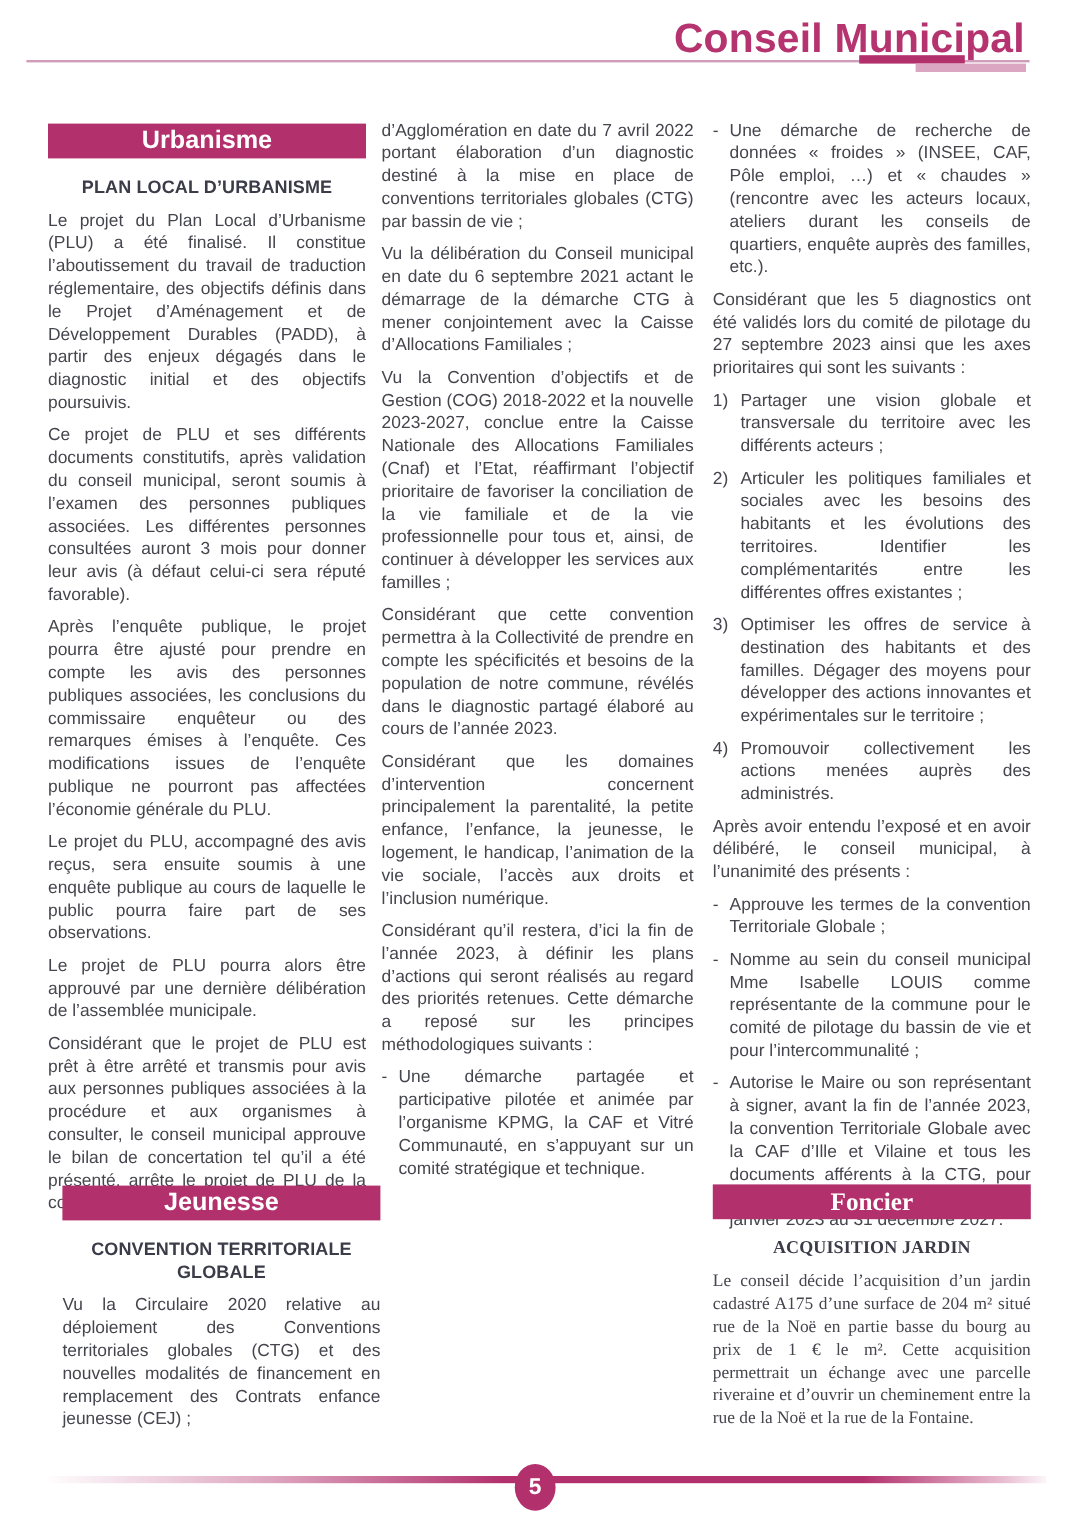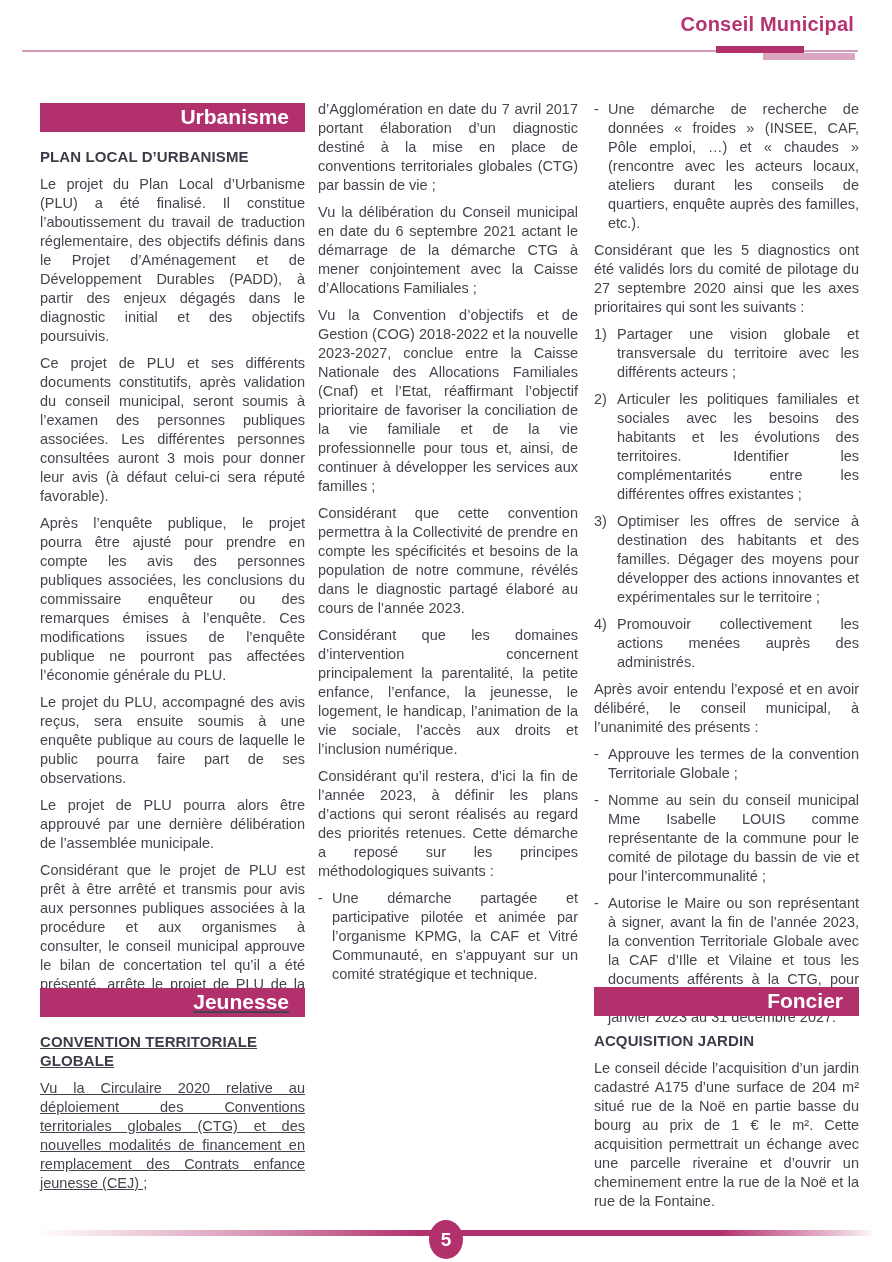--- a/index.html
+++ b/index.html
@@ -3,40 +3,40 @@
 <meta charset="utf-8">
 <style>
   html,body { margin:0; padding:0; background:#ffffff; }
   .page {
     position:relative; width:892px; height:1262px; background:#ffffff;
     font-family:"Liberation Sans", sans-serif; color:#45454e; overflow:hidden;
   }
   
   .header-title {
     position:absolute; top:13px; right:38px;
-    font-size:20px; font-weight:700; color:#b5336f; letter-spacing:.2px;
+    font-size:34px; font-weight:700; color:#b5336f; letter-spacing:.2px;
   }
   .header-rule { position:absolute; top:50px; left:22px; width:836px; height:2px; background:#cf9db9; }
   .bar-dark  { position:absolute; top:46px; left:716px; width:88px; height:7px; background:#b2306c; }
   .bar-light { position:absolute; top:53px; left:763px; width:92px; height:7px; background:#dba6c2; }
   
   .col { position:absolute; font-size:14.5px; line-height:19px; }
   .col-left-a  { left:40px;  top:103px; width:265px; }
-  .col-left-b  { left:40px;  top:988px; width:265px;text-decoration:underline; }
+  .col-left-b  { left:52px;  top:988px; width:265px; }
   .col-mid     { left:318px; top:100px; width:260px; }
   .col-right-a { left:594px; top:100px; width:265px; }
-  .col-right-b { left:594px; top:987px; width:265px; }
+  .col-right-b { left:594px; top:987px; width:265px;font-family:Liberation Serif, serif; }
   .banner {
-    background:#b2306c; color:#ffffff; text-align:right;
+    background:#b2306c; color:#ffffff; text-align:center;
     font-size:21px; font-weight:700; line-height:24px; padding:2px 16px 3px;
     margin:0 0 15px;
   }
   .article-heading {
     font-size:15px; font-weight:700; color:#3c3c49; line-height:19px;
-    margin:0 0 9px; letter-spacing:.1px;
+    margin:0 0 9px; letter-spacing:.1px;text-align:center;
   }
   .para { text-align:justify; margin:0 0 8px; }
   .li   { display:flex; margin:0 0 8px; }
   .li .marker { flex:0 0 14px; }
   .li .num    { flex:0 0 23px; }
   .li .txt    { flex:1; text-align:justify; }
   
   .footer-rule {
     position:absolute; left:20px; right:20px; top:1230px; height:6px;
     background:linear-gradient(90deg,
@@ -71,38 +71,38 @@
     <p class="para">Considérant que le projet de PLU est prêt à être arrêté et transmis pour avis aux personnes publiques associées à la procédure et aux organismes à consulter, le conseil municipal approuve le bilan de concertation tel qu’il a été présenté, arrête le projet de PLU de la commune de Vergéal.</p>
   </div>
 
   <div class="col col-left-b">
     <div class="banner">Jeunesse</div>
     <div class="article-heading">CONVENTION TERRITORIALE GLOBALE</div>
     <p class="para">Vu la Circulaire 2020 relative au déploiement des Conventions territoriales globales (CTG) et des nouvelles modalités de financement en remplacement des Contrats enfance jeunesse (CEJ) ;</p>
   </div>
 
   <div class="col col-mid">
-    <p class="para">d’Agglomération en date du 7 avril 2017 portant élaboration d’un diagnostic destiné à la mise en place de conventions territoriales globales (CTG) par bassin de vie ;</p>
+    <p class="para">d’Agglomération en date du 7 avril 2022 portant élaboration d’un diagnostic destiné à la mise en place de conventions territoriales globales (CTG) par bassin de vie ;</p>
     <p class="para">Vu la délibération du Conseil municipal en date du 6 septembre 2021 actant le démarrage de la démarche CTG à mener conjointement avec la Caisse d’Allocations Familiales ;</p>
     <p class="para">Vu la Convention d’objectifs et de Gestion (COG) 2018-2022 et la nouvelle 2023-2027, conclue entre la Caisse Nationale des Allocations Familiales (Cnaf) et l’Etat, réaffirmant l’objectif prioritaire de favoriser la conciliation de la vie familiale et de la vie professionnelle pour tous et, ainsi, de continuer à développer les services aux familles ;</p>
     <p class="para">Considérant que cette convention permettra à la Collectivité de prendre en compte les spécificités et besoins de la population de notre commune, révélés dans le diagnostic partagé élaboré au cours de l’année 2023.</p>
     <p class="para">Considérant que les domaines d’intervention concernent principalement la parentalité, la petite enfance, l’enfance, la jeunesse, le logement, le handicap, l’animation de la vie sociale, l’accès aux droits et l’inclusion numérique.</p>
     <p class="para">Considérant qu’il restera, d’ici la fin de l’année 2023, à définir les plans d’actions qui seront réalisés au regard des priorités retenues. Cette démarche a reposé sur les principes méthodologiques suivants :</p>
     <div class="li">
       <span class="marker">-</span>
       <span class="txt">Une démarche partagée et participative pilotée et animée par l’organisme KPMG, la CAF et Vitré Communauté, en s’appuyant sur un comité stratégique et technique.</span>
     </div>
   </div>
 
   <div class="col col-right-a">
     <div class="li">
       <span class="marker">-</span>
       <span class="txt">Une démarche de recherche de données « froides » (INSEE, CAF, Pôle emploi, …) et « chaudes » (rencontre avec les acteurs locaux, ateliers durant les conseils de quartiers, enquête auprès des familles, etc.).</span>
     </div>
-    <p class="para">Considérant que les 5 diagnostics ont été validés lors du comité de pilotage du 27 septembre 2020 ainsi que les axes prioritaires qui sont les suivants :</p>
+    <p class="para">Considérant que les 5 diagnostics ont été validés lors du comité de pilotage du 27 septembre 2023 ainsi que les axes prioritaires qui sont les suivants :</p>
     <div class="li">
       <span class="num">1)</span>
       <span class="txt">Partager une vision globale et transversale du territoire avec les différents acteurs ;</span>
     </div>
     <div class="li">
       <span class="num">2)</span>
       <span class="txt">Articuler les politiques familiales et sociales avec les besoins des habitants et les évolutions des territoires. Identifier les complémentarités entre les différentes offres existantes ;</span>
     </div>
     <div class="li">
       <span class="num">3)</span>

